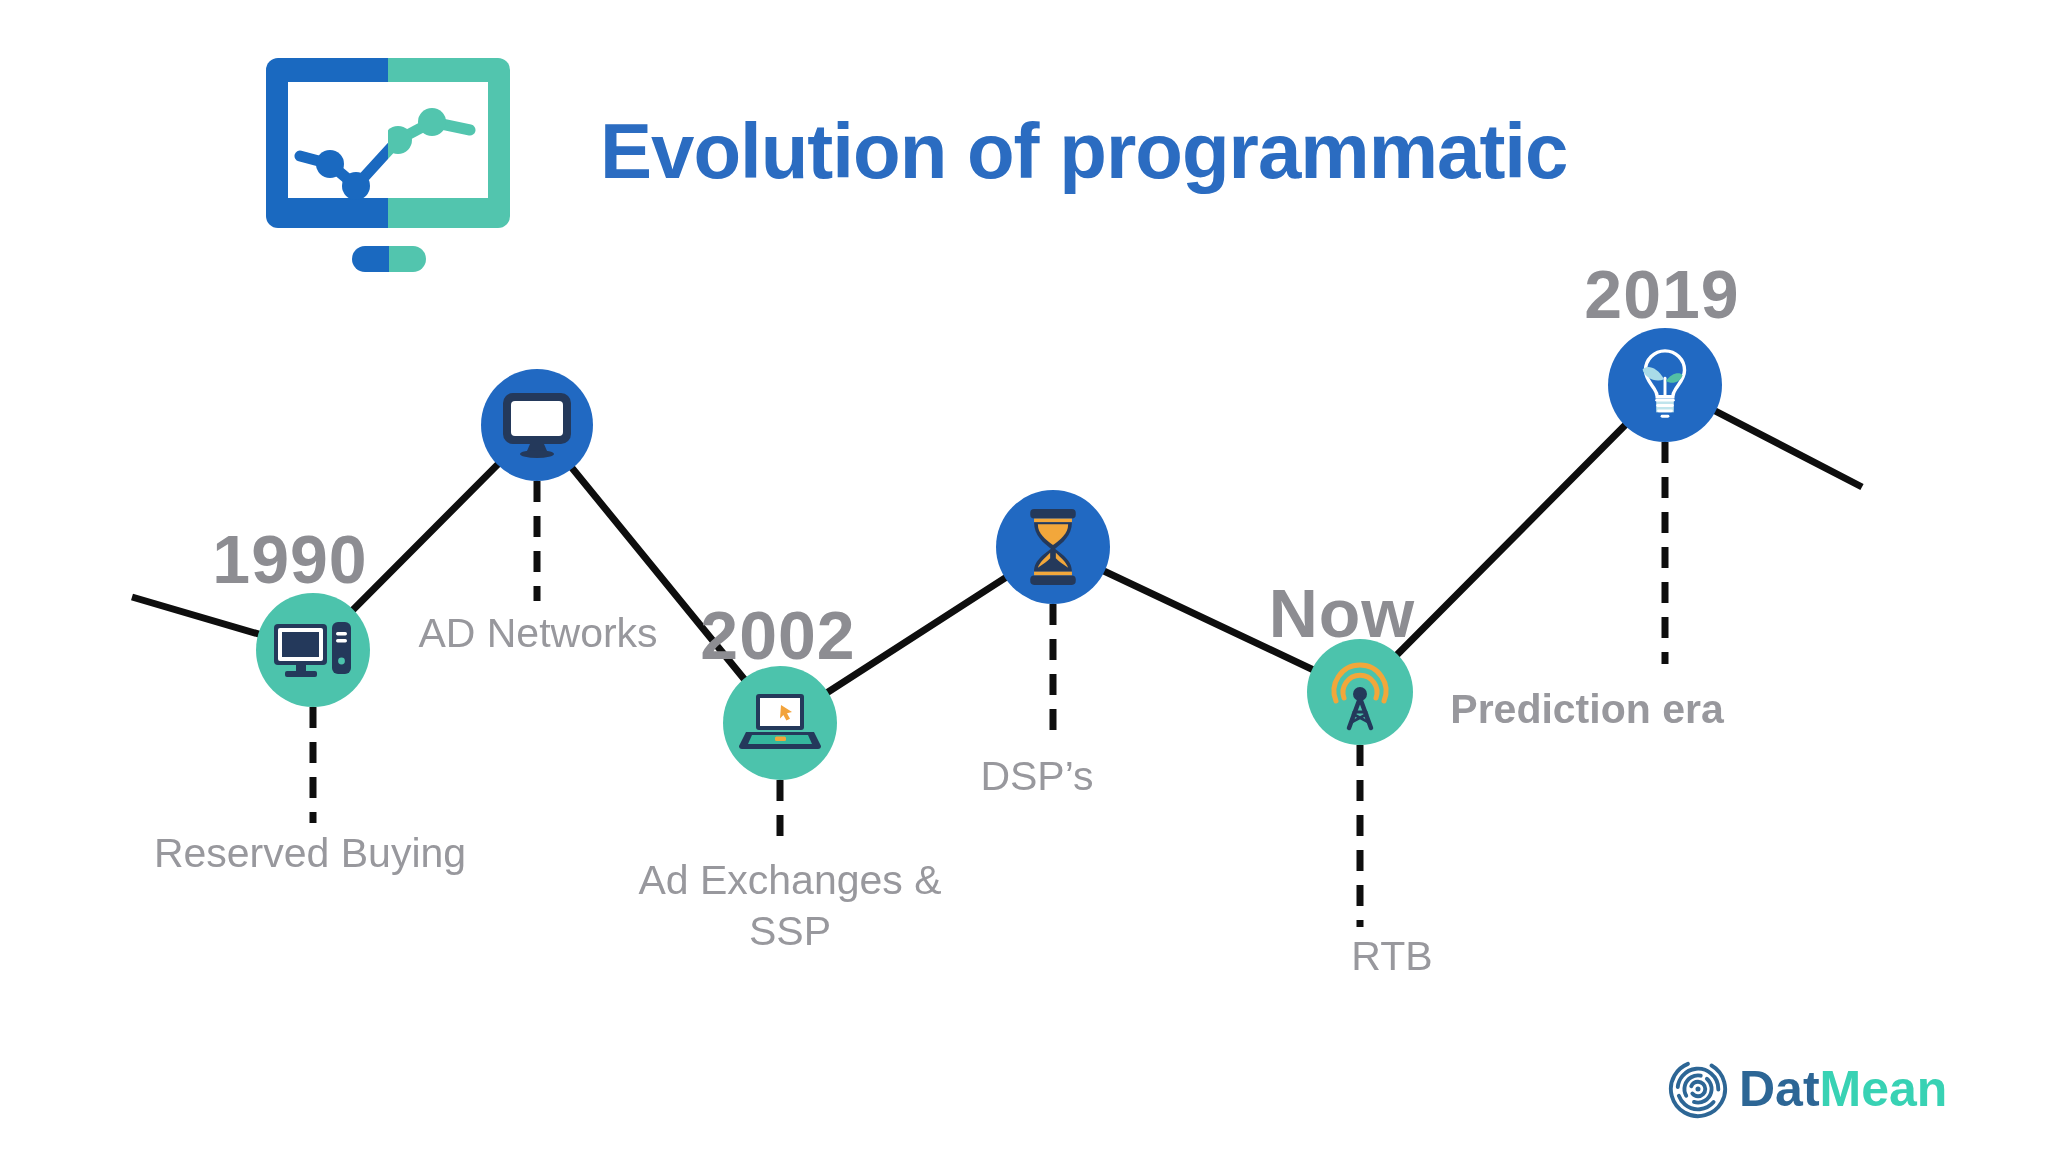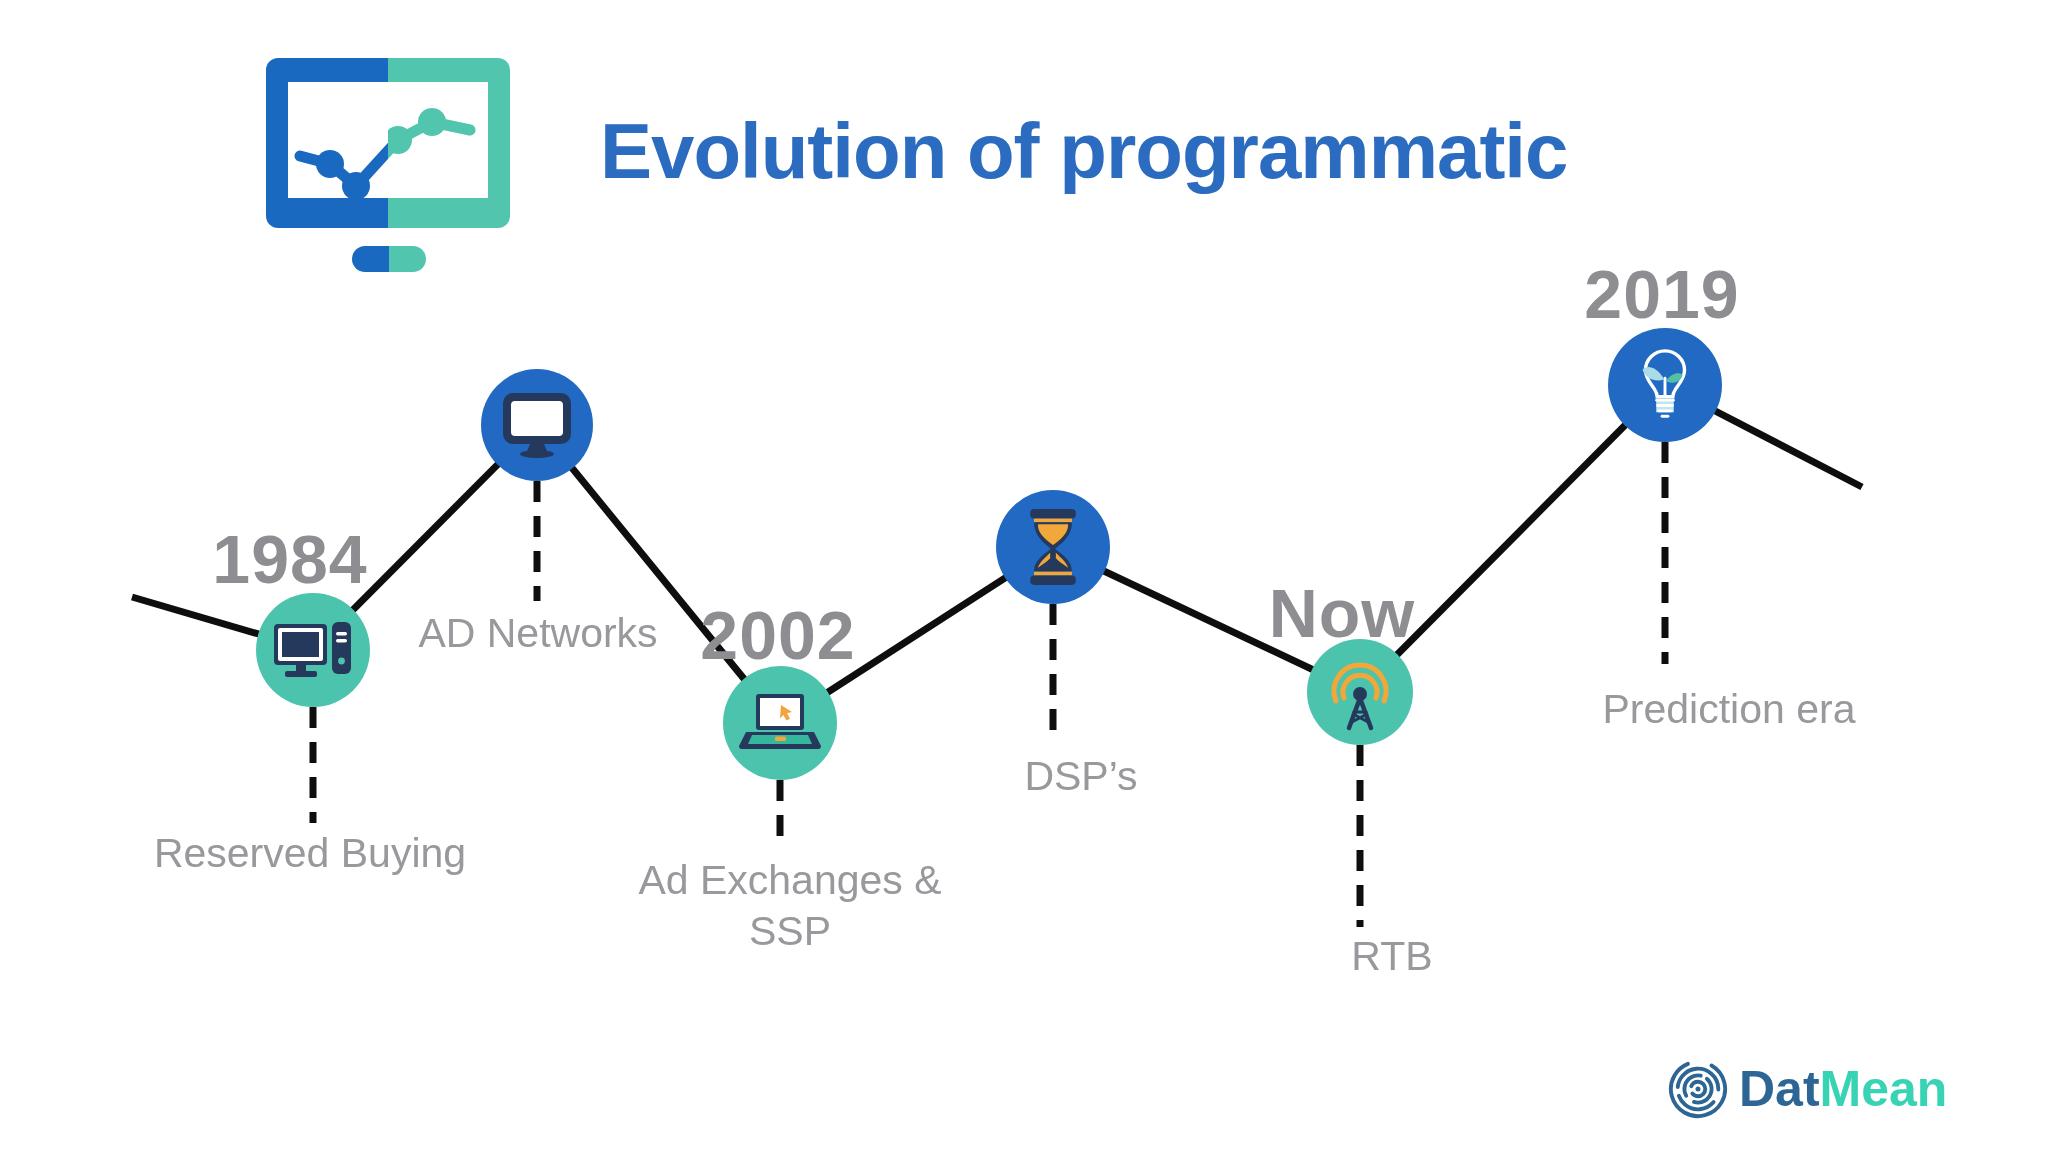--- a/index.html
+++ b/index.html
@@ -162,31 +162,31 @@
       <path class="s-white" stroke-width="3" d="M38,52 V35"></path>
       <path d="M37,36 C30,23 19,21 15,26 C17,34 28,40 37,36 Z" fill="#a9dbe8"></path>
       <path d="M39,38 C44,30 53,28 56,32 C54,39 45,42 39,38 Z" fill="#53c0a4"></path>
       <rect class="f-white" x="28" y="56" width="20" height="3" rx="1.5"></rect>
       <rect class="f-white" x="29" y="61.5" width="18" height="3" rx="1.5"></rect>
       <rect class="f-white" x="30" y="67" width="16" height="3" rx="1.5"></rect>
       <rect class="f-white" x="33.5" y="72.5" width="9" height="3" rx="1.5"></rect>
     </svg>
   </div>
 
-  <div class="year" style="left:290px;top:520px;">1984</div>
+  <div class="year" style="left:290px;top:520px;">1990</div>
   <div class="year" style="left:778px;top:596px;">2002</div>
   <div class="year" style="left:1342px;top:574px;">Now</div>
   <div class="year" style="left:1662px;top:255px;">2019</div>
 
   <div class="sublabel" style="left:538px;top:608px;">AD Networks</div>
   <div class="sublabel" style="left:310px;top:828px;">Reserved Buying</div>
   <div class="sublabel wrap" style="left:790px;top:855px;">Ad Exchanges &amp; SSP</div>
-  <div class="sublabel" style="left:1081px;top:751px;">DSP’s</div>
+  <div class="sublabel" style="left:1037px;top:751px;">DSP’s</div>
   <div class="sublabel" style="left:1356px;top:931px;margin-left:36px;">RTB</div>
-  <div class="sublabel" style="left:1729px;top:684px;">Prediction era</div>
+  <div class="sublabel" style="left:1587px;top:684px;font-weight:bold;">Prediction era</div>
 
   <div class="logo">
     <svg width="62" height="62" viewBox="0 0 64 64">
       <circle class="s-logo" cx="32" cy="32" r="28" stroke-width="4" stroke-dasharray="150 26" transform="rotate(-60 32 32)"></circle>
       <circle class="s-logo" cx="32" cy="32" r="21" stroke-width="4" stroke-dasharray="44 9 64 15" transform="rotate(40 32 32)"></circle>
       <circle class="s-logo" cx="32" cy="32" r="14" stroke-width="4" stroke-dasharray="32 7 38 11" transform="rotate(150 32 32)"></circle>
       <circle class="s-logo" cx="32" cy="32" r="7.5" stroke-width="4" stroke-dasharray="30 8" transform="rotate(-90 32 32)"></circle>
       <circle cx="32" cy="32" r="2.6" fill="var(--logo-blue,#2d6695)"></circle>
     </svg>
     <div class="logo-text">

